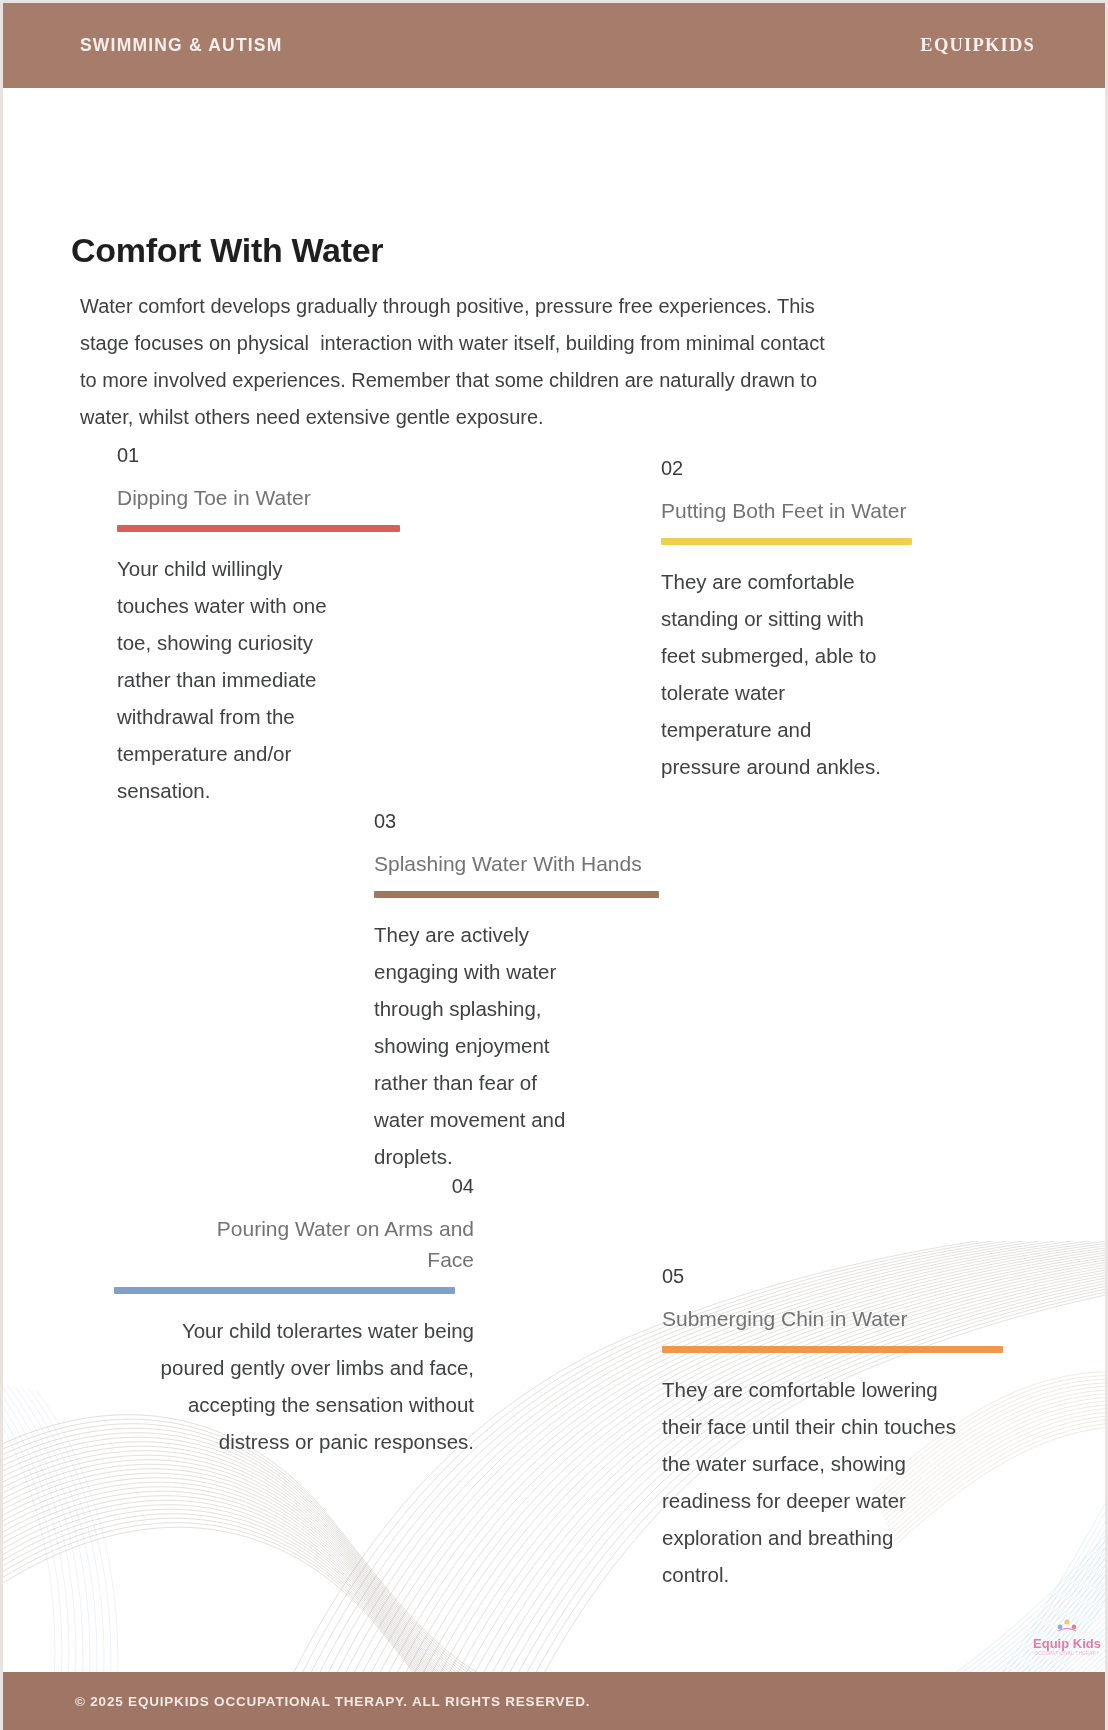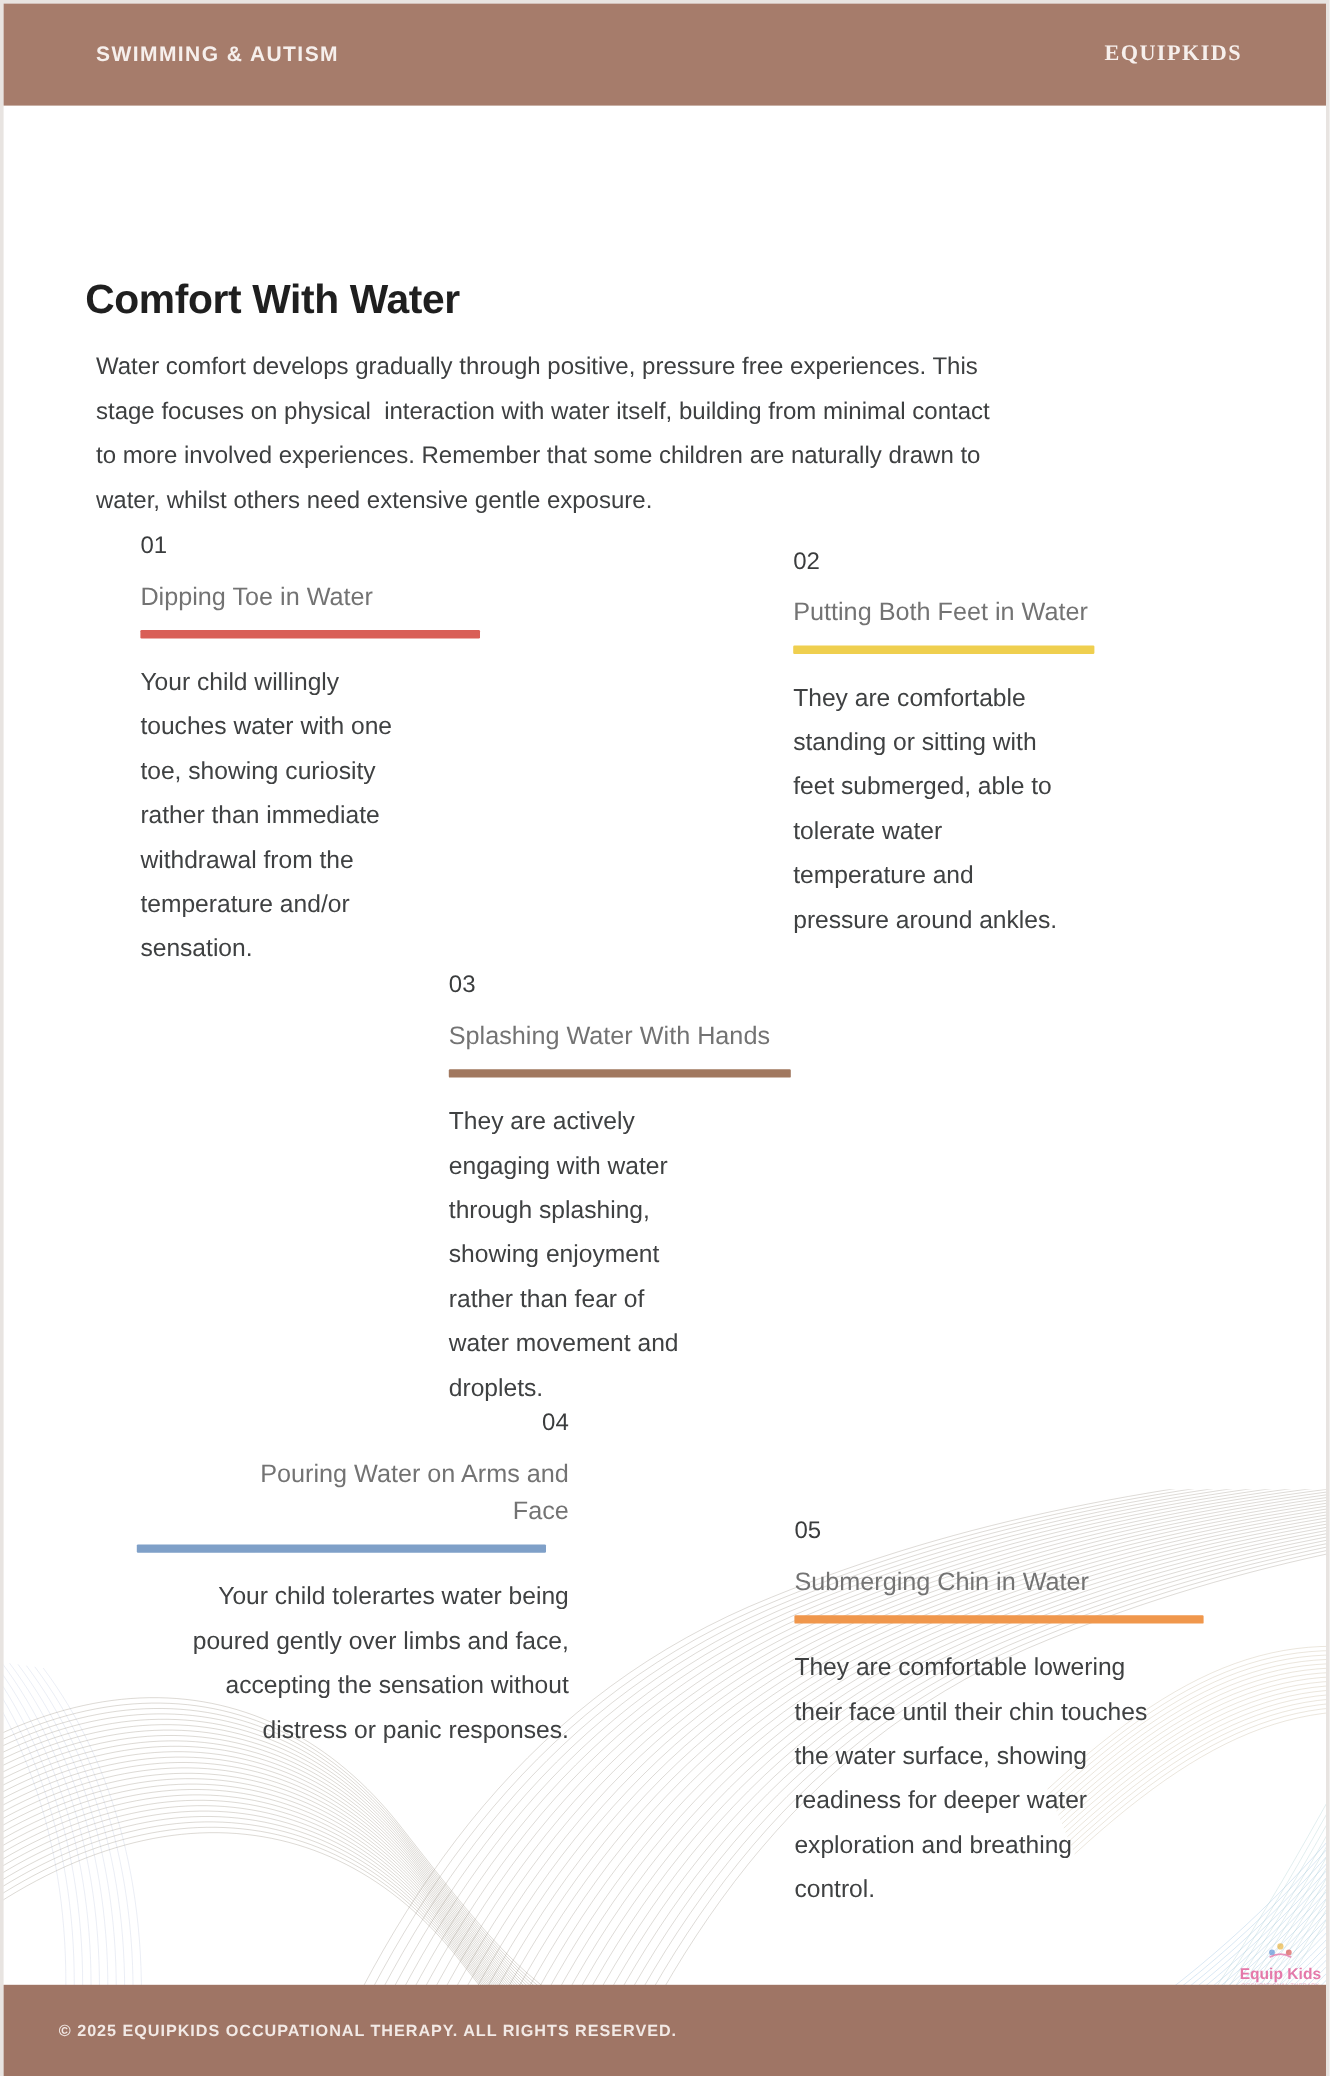--- a/index.html
+++ b/index.html
@@ -31,22 +31,22 @@
   .stage-underline{height:7px;margin-top:12px;border-radius:1px;}
   .stage-body{font-size:20.5px;line-height:37px;color:#3f4142;margin-top:18px;white-space:pre-line;}
   .s1{left:114px;top:434px;width:300px;}
   .s2{left:658px;top:447px;width:300px;}
   .s3{left:371px;top:800px;width:300px;}
   .s4{left:111px;top:1165px;width:360px;text-align:right;}
   .s5{left:635px;top:1255px;width:360px;margin-left:24px;}
   .u1{width:283px;} .u2{width:251px;} .u3{width:285px;} .u4{width:341px;} .u5{width:341px;}
   .waves{position:absolute;left:0;top:1238px;width:1102px;height:431px;z-index:1;overflow:hidden;}
   .footer-bar{
-    position:absolute;left:0;right:0;bottom:0;height:76px;background:#9F7565;
-    display:flex;align-items:center;padding-left:46px;box-sizing:border-box;z-index:3;
+    position:absolute;left:0;right:0;bottom:0;height:58px;background:#9F7565;
+    display:flex;align-items:center;padding-left:72px;box-sizing:border-box;z-index:3;
   }
   .footer-text{color:#f2e9e5;font-size:13.5px;font-weight:bold;letter-spacing:0.8px;}
   .logo{
     position:absolute;right:1px;top:1615px;width:74px;z-index:2;
     text-align:center;opacity:0.85;
   }
   .logo-name{font-size:13px;font-weight:bold;color:#e2639c;line-height:14px;}
   .logo-tagline{font-size:4.5px;color:#e9a9c4;letter-spacing:0.4px;line-height:6px;}
 </style>
 </head>

